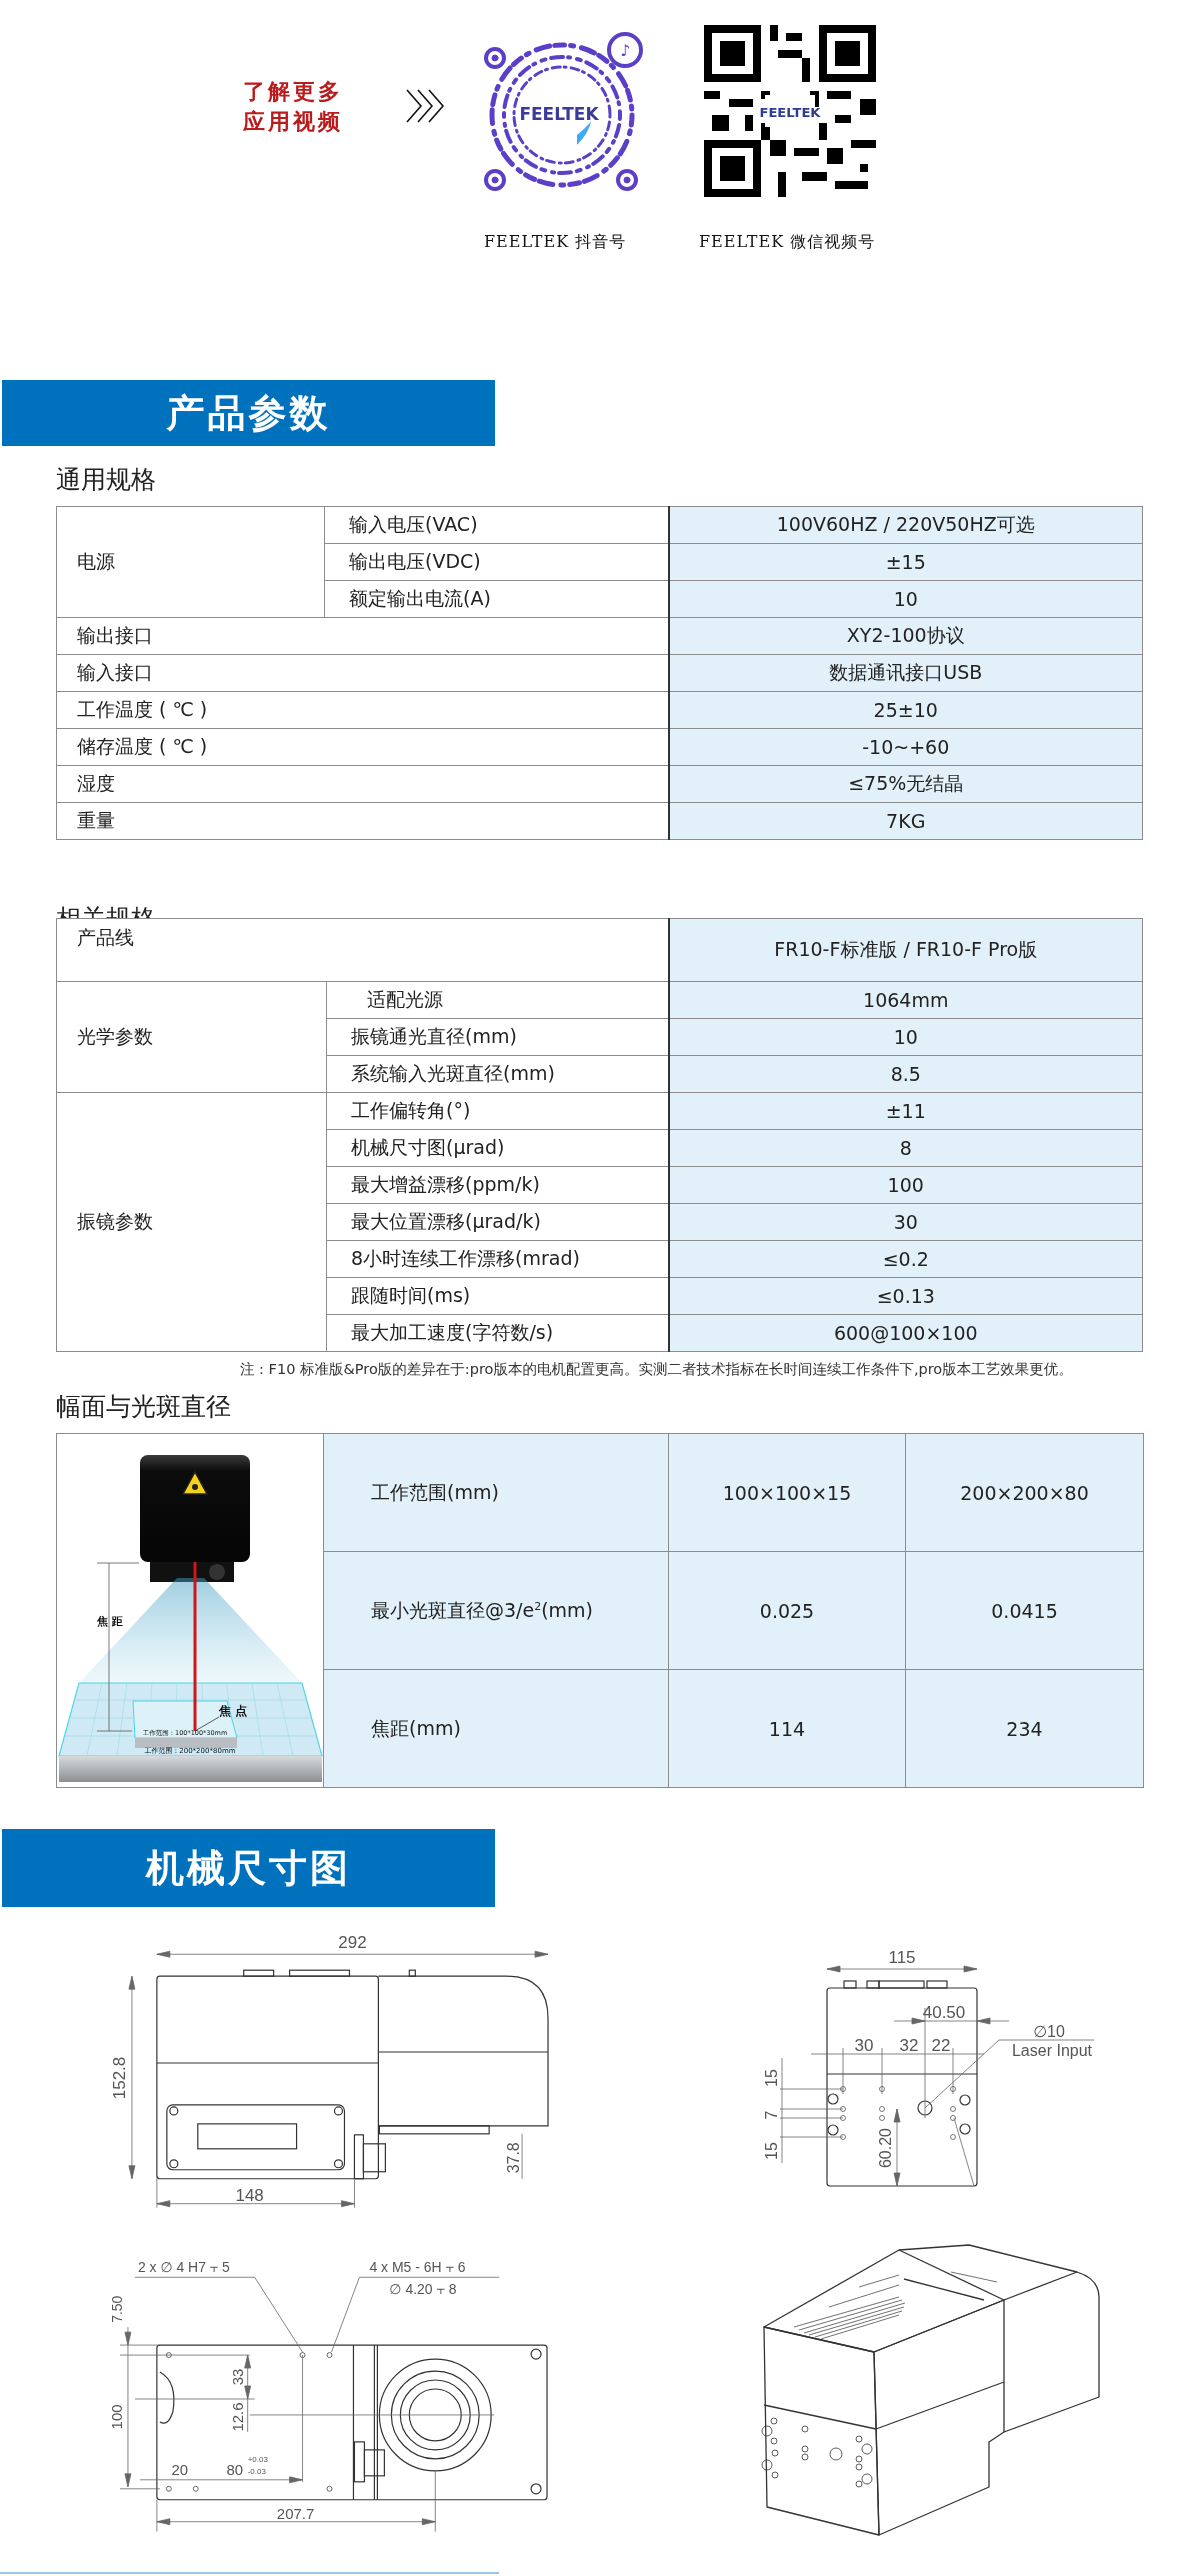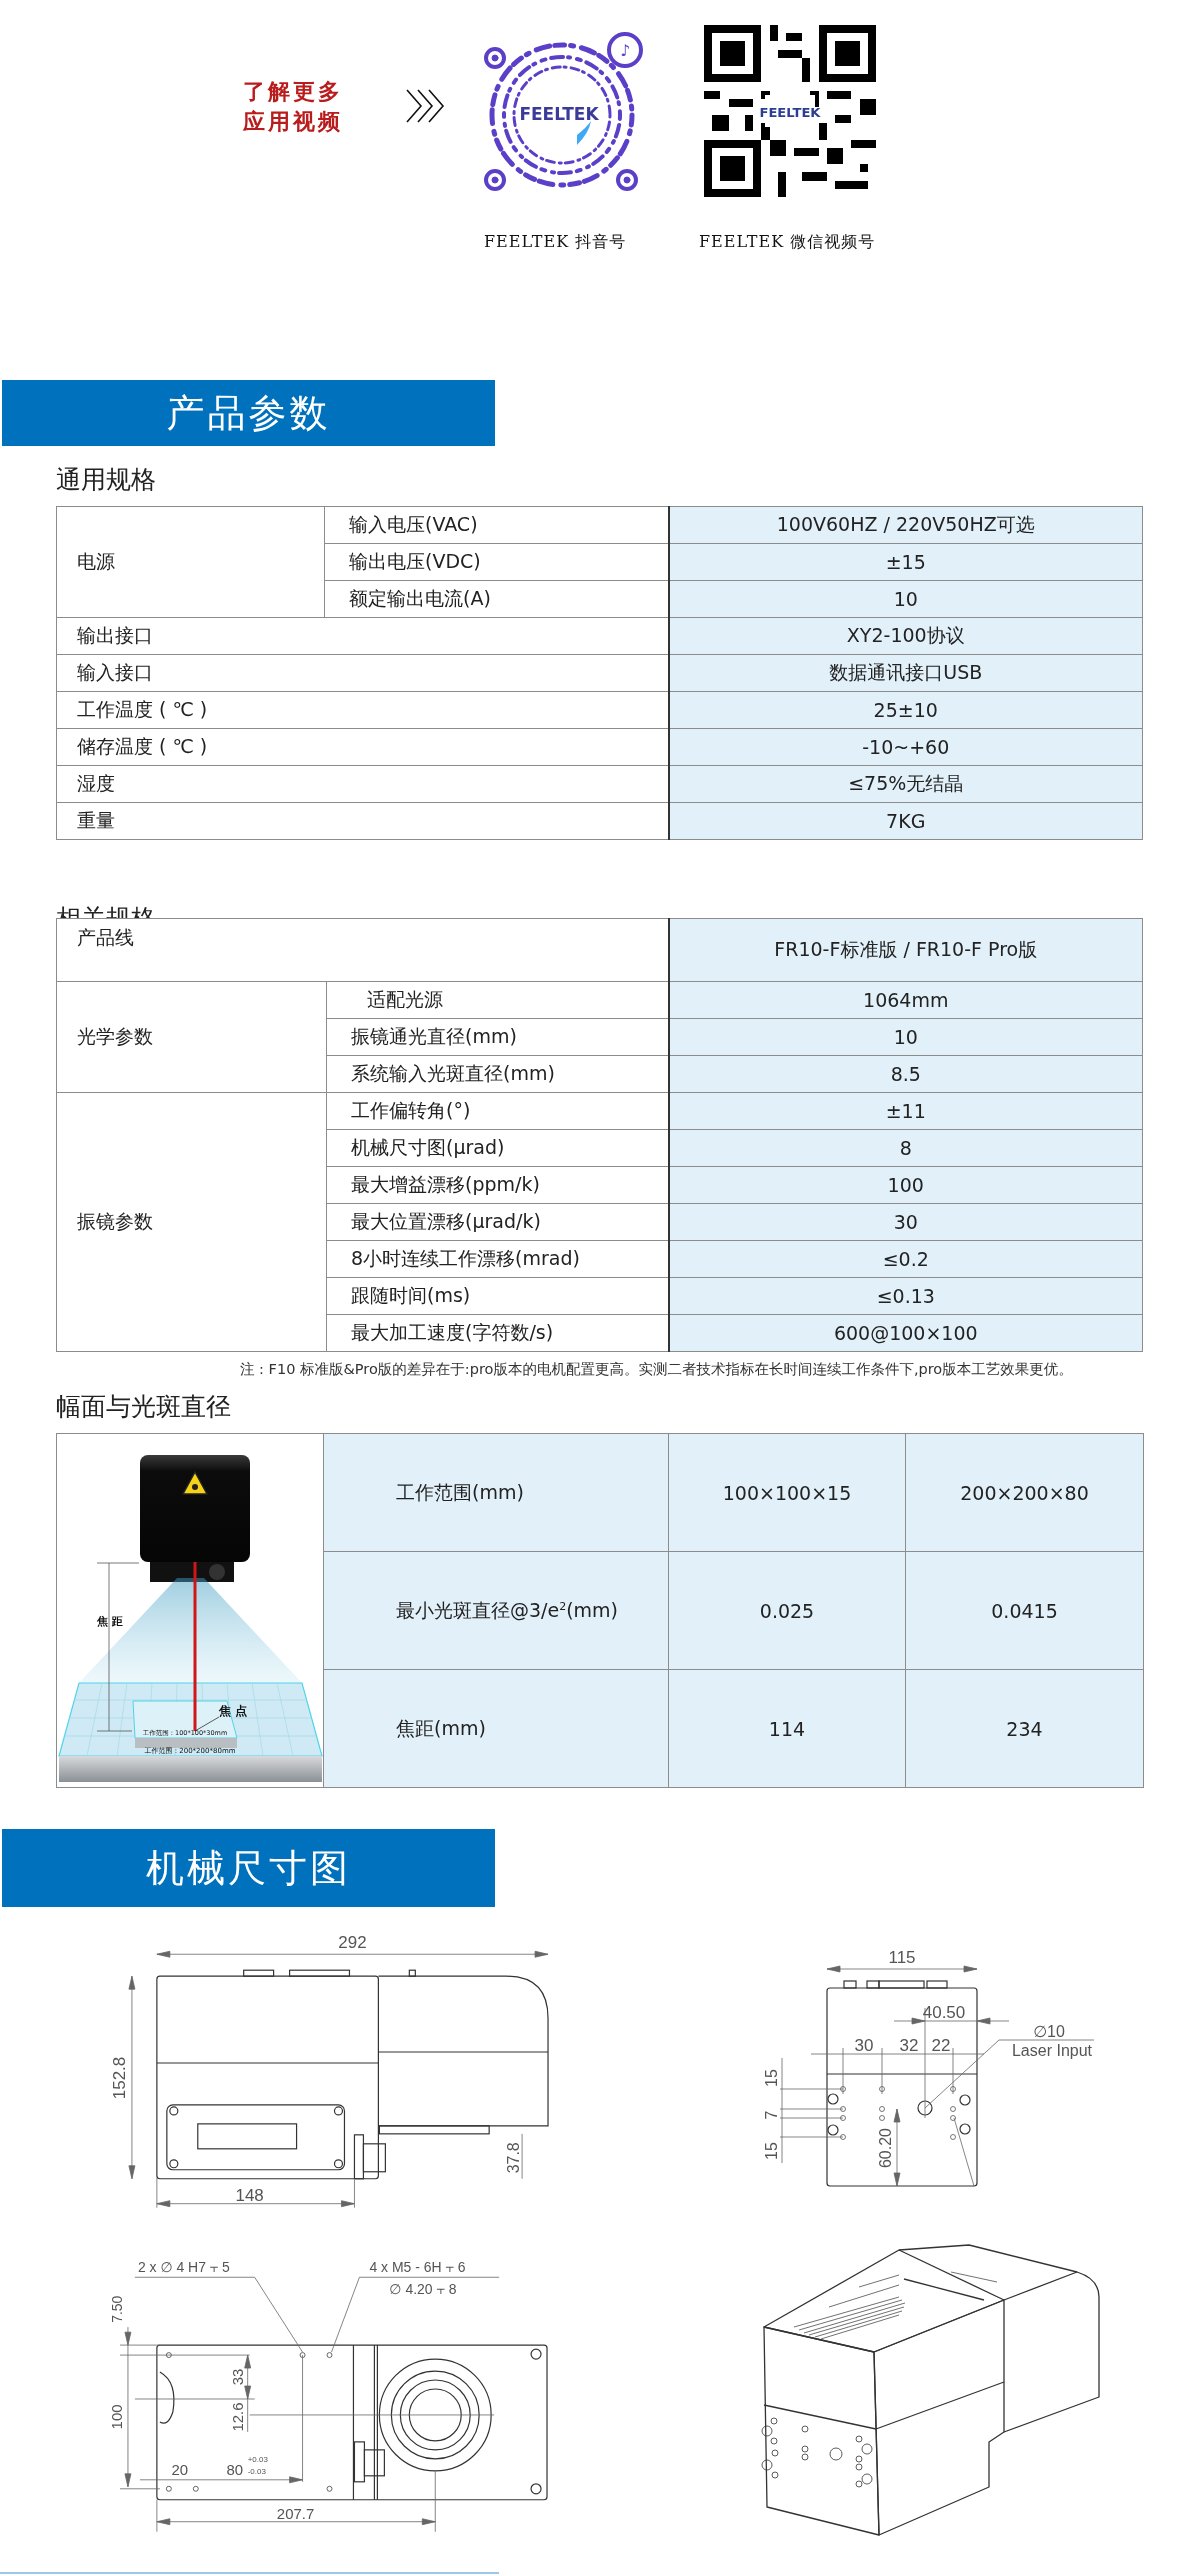--- a/index.html
+++ b/index.html
@@ -2,32 +2,32 @@
 <html><head>
 <meta charset="utf-8">
 <style>
   html,body{margin:0;padding:0;background:#fff;}
   body{width:1199px;height:2576px;position:relative;overflow:hidden;font-family:"DejaVu Sans","Liberation Sans",sans-serif;color:#222;}
   .abs{position:absolute;}
   .serif{font-family:"DejaVu Serif","Liberation Serif",serif;}
   .promo-text{left:243px;top:76px;font-size:22px;line-height:30px;letter-spacing:3px;color:#b91c1c;font-weight:bold;}
   .chev{left:405px;top:86px;width:46px;height:40px;}
   .qr-caption{font-size:16px;color:#111;letter-spacing:1px;white-space:nowrap;margin-top:24px;}
-  .banner{left:2px;width:493px;height:66px;background:#0071bc;color:#fff;font-size:38px;font-weight:normal;text-align:center;line-height:66px;letter-spacing:3px;}
+  .banner{left:2px;width:493px;height:66px;background:#0071bc;color:#fff;font-size:38px;font-weight:bold;text-align:center;line-height:66px;letter-spacing:3px;}
   .sec-title{left:56px;font-size:25px;color:#222;}
   table.spec{position:absolute;border-collapse:collapse;table-layout:fixed;font-size:19px;color:#222;}
   table.spec td{border:1.5px solid #8c8c8c;padding:0;height:36px;vertical-align:middle;}
   table.spec td.lbl{padding-left:20px;background:#fff;}
   table.spec td.sub{padding-left:24px;background:#fff;}
   table.spec td.val{text-align:center;background:#e2f0f9;}
   table.spec td.vsep{border-left:2px solid #333;}
   .note{left:240px;top:1360px;font-size:14.5px;color:#333;white-space:nowrap;}
   table.spot{position:absolute;border-collapse:collapse;table-layout:fixed;font-size:19px;color:#222;}
   table.spot td{border:1.5px solid #8c8c8c;background:#e2f0f9;text-align:center;height:115px;}
-  table.spot td.slbl{text-align:left;padding-left:72px;}
+  table.spot td.slbl{text-align:left;padding-left:47px;}
   table.spot td.imgcell{background:#fff;padding:0;position:relative;}
   .dim{font-family:"Liberation Sans","DejaVu Sans",sans-serif;fill:#555;}
   .bottom-line{left:0;top:2572px;width:499px;height:2px;background:#9cc8e8;}
 </style>
 </head>
 <body>
 
 <div class="abs promo-text serif">
   <div>了解更多</div>
   <div>应用视频</div>

